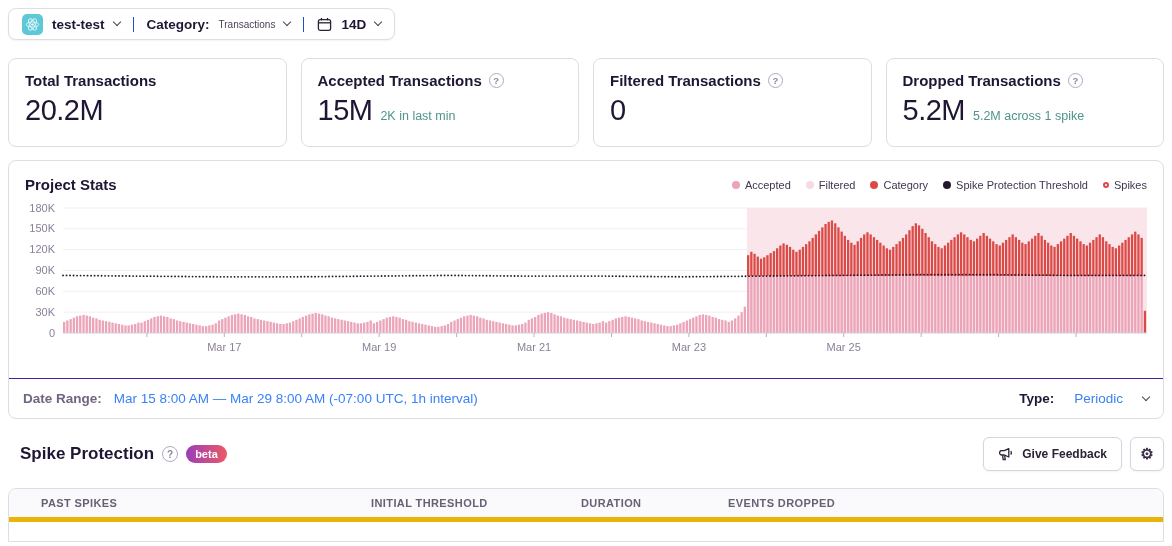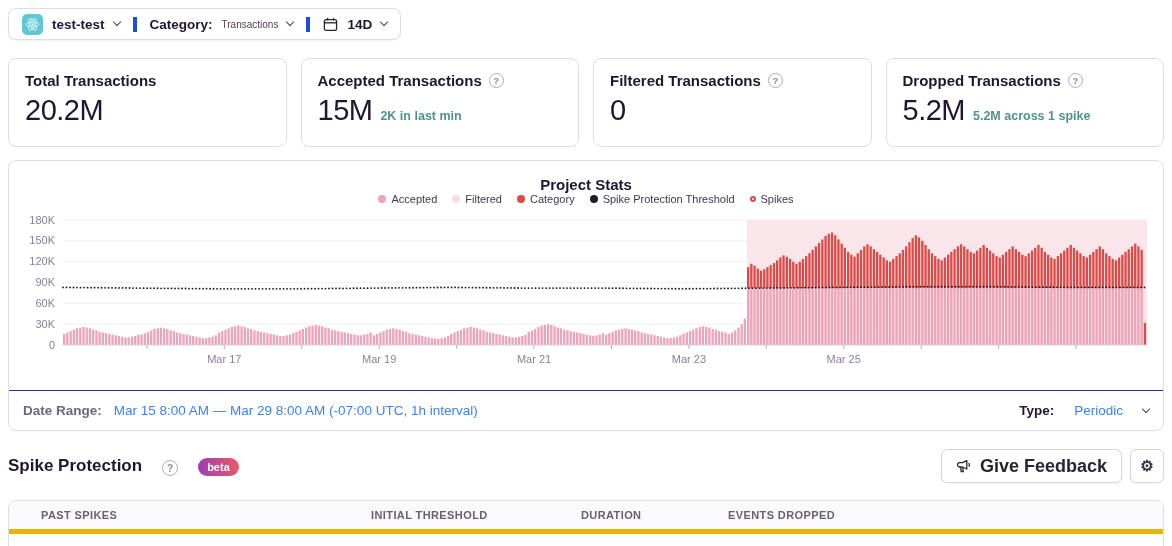--- a/index.html
+++ b/index.html
@@ -4,68 +4,68 @@
 <style>
   html,body{margin:0;padding:0;width:1172px;height:546px;overflow:hidden;background:#fff;
     font-family:"Liberation Sans",sans-serif;color:#2b2233;}
   *{box-sizing:border-box;}
   .page{padding:8px;}
 
   
   .topbar{display:inline-flex;align-items:center;height:32px;border:1px solid #e0dce5;
     border-radius:8px;background:#fff;box-shadow:0 1px 2px rgba(43,34,51,.06);}
   .tb-seg{display:flex;align-items:center;gap:9px;padding:0 13px;cursor:pointer;}
-  .tb-seg + .tb-seg{border-left:4px solid #1d4ed8;}
+  .tb-seg + .tb-seg{border-left:1px solid #1d4ed8;}
   .tb-seg .lbl{font-size:13.5px;font-weight:700;color:#1f1633;}
   .tb-seg .val{font-size:10px;color:#4d4158;}
   .proj-icon{width:21px;height:21px;border-radius:5px;background:#5fc8d7;
     display:flex;align-items:center;justify-content:center;}
   .chev{width:6px;height:6px;border-right:1.6px solid #4d4158;border-bottom:1.6px solid #4d4158;
     transform:rotate(45deg);margin-top:-4px;flex:0 0 auto;}
 
   
   .cards{display:grid;grid-template-columns:repeat(4,1fr);gap:14px;margin-top:18px;}
   .card{border:1px solid #e0dce5;border-radius:8px;background:#fff;height:89px;padding:13px 16px;}
   .card-title-row{display:flex;align-items:center;gap:7px;}
   .card-title{font-size:15px;font-weight:700;color:#1f1633;}
   .help{width:15px;height:15px;border-radius:50%;border:1.2px solid #b3a9bf;color:#8f8599;
     font-size:9.5px;font-weight:700;display:inline-flex;align-items:center;justify-content:center;cursor:pointer;}
   .card-value-row{display:flex;align-items:baseline;gap:8px;margin-top:5px;}
   .card-value{font-size:29px;font-weight:500;color:#1f1633;letter-spacing:-.5px;}
-  .card-sub{font-size:12.5px;font-weight:700;color:#4f948b;}
+  .card-sub{font-size:12.5px;font-weight:400;color:#4f948b;}
 
   
   .panel{border:1px solid #e0dce5;border-radius:8px;background:#fff;margin-top:13px;}
-  .panel-head{display:flex;justify-content:space-between;align-items:center;padding:15px 16px 5px;flex-direction:column;}
+  .panel-head{display:flex;justify-content:space-between;align-items:center;padding:15px 16px 5px;}
   .panel-title{font-size:15px;font-weight:800;color:#1f1633;}
   .legend{display:flex;align-items:center;gap:15px;}
   .legend-item{display:flex;align-items:center;gap:5px;font-size:11px;color:#40364e;cursor:pointer;}
   .dot{width:8px;height:8px;border-radius:50%;flex:0 0 auto;}
   .ringdot{width:6px;height:6px;border-radius:50%;border:2px solid #dc4a48;background:#fff;flex:0 0 auto;}
   svg.chart{display:block;width:1140px;height:178px;margin:2px 8px 0;}
   .axlbl{font-family:"Liberation Sans",sans-serif;font-size:11px;fill:#8b8198;}
 
   .panel-foot{border-top:1px solid #4c1d95;height:40px;display:flex;align-items:center;
     justify-content:space-between;padding:0 14px;font-size:13.5px;}
   .foot-left{display:flex;align-items:center;gap:12px;}
   .foot-label{color:#71657f;font-weight:600;}
   .foot-value{color:#3b82f6;}
   .type-group{display:flex;align-items:center;gap:20px;cursor:pointer;}
   .type-label{font-weight:700;color:#1f1633;}
 
   
   .section-head{display:flex;justify-content:space-between;align-items:center;margin-top:17px;height:36px;}
-  .section-title-row{display:flex;align-items:flex-end;gap:20px;}
+  .section-title-row{display:flex;align-items:center;gap:8px;margin-left:12px;}
   .section-title{font-size:17px;font-weight:700;color:#1f1633;}
   .help.big{width:16px;height:16px;font-size:10px;}
   .badge{font-size:11px;font-weight:700;color:#fff;padding:3px 9px;border-radius:10px;
     background:linear-gradient(90deg,#9c3cba,#ec5a64);}
   .right-buttons{display:flex;gap:8px;}
   .btn{display:inline-flex;align-items:center;gap:8px;height:34px;padding:16px 14px;border:1px solid #d9d3e0;
-    border-radius:6px;background:#fff;font-size:18px;font-weight:600;color:#2b2233;cursor:pointer;
+    border-radius:6px;background:#fff;font-size:12px;font-weight:600;color:#2b2233;cursor:pointer;
     box-shadow:0 1px 2px rgba(43,34,51,.05);}
   .btn.icon-only{width:34px;padding:0;justify-content:center;font-size:15px;color:#3a3048;}
 
   
   .table{border:1px solid #e0dce5;border-radius:8px 8px 0 0;margin-top:16px;overflow:hidden;background:#fff;}
   .thead{display:grid;grid-template-columns:330px 210px 147px 1fr;align-items:center;height:33px;
     padding-left:32px;background:#faf9fb;border-bottom:5px solid #eab308;}
   .th{font-size:11px;font-weight:700;letter-spacing:.4px;color:#6a6076;}
   .trow{height:19px;background:#fff;}
 </style>

